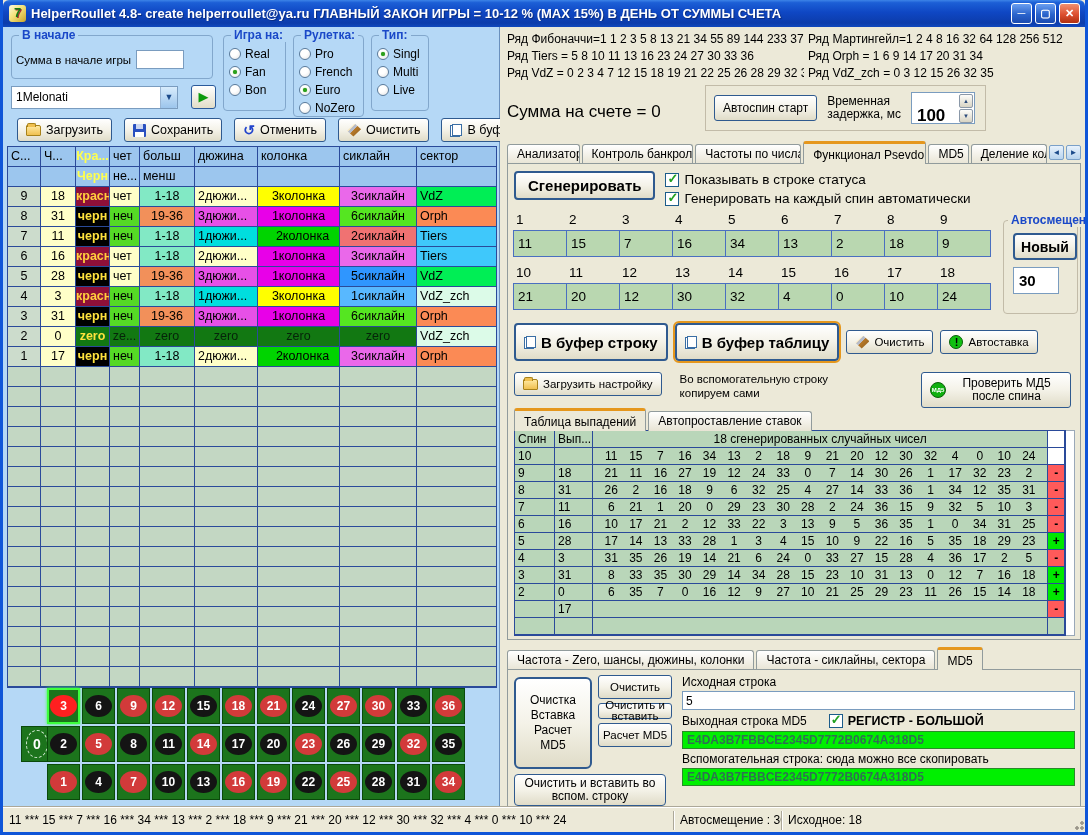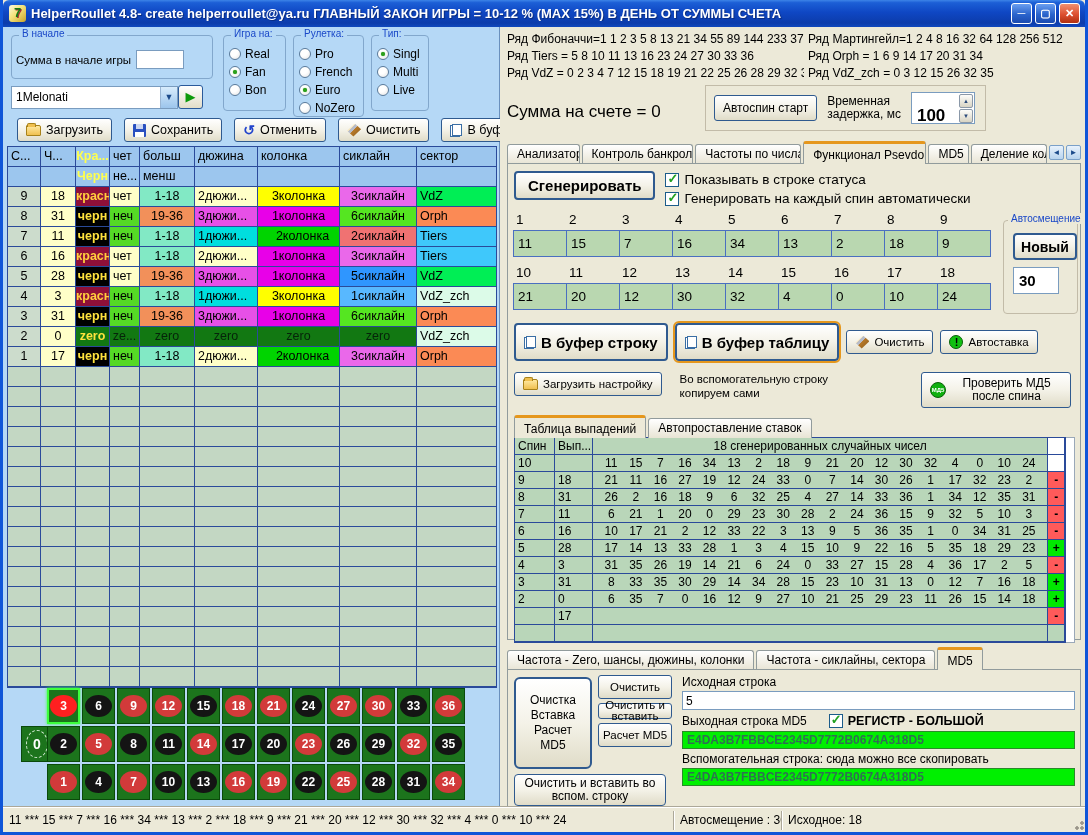--- a/index.html
+++ b/index.html
@@ -26,28 +26,28 @@
 
   
   .main { flex:1; display:flex; overflow:hidden; }
   .left-panel { width:497px; flex:0 0 497px; background:#b5d8f6; position:relative;
     border-right:1px solid #6a90bd; }
   .right-panel { flex:1; background:#ece9d8; padding:3px 4px 0 7px; position:relative; overflow:hidden; }
 
   
   .gb { position:absolute; border:1px solid #82a7cc; border-radius:4px; }
   .gb-title { position:absolute; top:-8px; left:7px; background:#b5d8f6; padding:0 3px;
-    color:#1a48c8; font-size:10px; white-space:nowrap; }
+    color:#1a48c8; font-size:12px; white-space:nowrap;font-weight:bold; }
   .gb-start { left:8px; top:8px; width:202px; height:44px; }
   .start-inner { display:flex; align-items:center; gap:5px; padding:14px 4px 0 4px; font-size:11.5px;}
   .tb-input { background:#fff; border:1px solid #7a9cbf; height:19px; font-size:12px;
     font-family:"Liberation Sans",sans-serif; padding:1px 3px; }
   .start-inner .tb-input { width:48px; }
 
-  .combo-row { position:absolute; left:8px; top:58px; display:flex; gap:0; align-items:center; }
+  .combo-row { position:absolute; left:8px; top:58px; display:flex; gap:13px; align-items:center; }
   .combo { width:167px; height:23px; background:#fff; border:1px solid #7a9cbf; display:flex; align-items:center; }
   .combo-text { flex:1; padding-left:4px; font-size:12px; }
   .combo-arrow { width:17px; height:21px; margin:0; border-left:1px solid #9ab6d4;
     background:linear-gradient(180deg,#d8ecfc,#9cc5ec); color:#1a4a8a; font-size:9px;
     text-align:center; line-height:21px; border-radius:0 1px 1px 0;}
   .play-btn { width:25px; height:24px; border:1px solid #2a5a9a; border-radius:3px;
     background:linear-gradient(180deg,#ffffff,#e2ddc8); color:#0c9a0c; font-size:13px;
     text-align:center; line-height:22px; }
 
   .rg { background:transparent; }
@@ -200,21 +200,21 @@
   .buffer-row { display:flex; gap:7px; margin-top:9px; align-items:center; }
   .buf-btn { height:38px; font-size:15px; font-weight:bold; border-width:2px; border-radius:4px; }
   .buf-btn.focused { outline:2px solid #e5971d; outline-offset:0; }
   .small-btn { height:24px; font-size:11.5px; }
 
   .settings-row { display:flex; margin-top:11px; align-items:flex-start; }
   .hint-text { font-size:11.5px; width:180px; margin-left:18px; line-height:14px; }
   .md5check-btn { margin-left:auto; margin-right:4px; height:36px; font-size:12px; line-height:13px;
     width:150px; white-space:normal; }
 
-  .subtabs { margin-top:7px; }
+  .subtabs { margin-top:0; }
   .spin-wrap { display:flex; margin-top:-1px; }
   .spintable { width:566px; border:1px solid #2a4a9a; background:#b9d6b9; }
   .strow { display:grid; grid-template-columns:40px 38px 1fr 17px; height:17px; }
   .stcell { border-right:1px solid #2a4a9a; border-bottom:1px solid #2a4a9a; font-size:12px;
     line-height:16px; padding-left:3px; overflow:hidden; white-space:nowrap; }
   .stcell.ctr { text-align:center; padding:0 2px; }
   .stcell.nums { display:flex; padding:0 6px; }
   .stcell.nums span { flex:1; text-align:center; }
   .stcell.mark { padding:0; text-align:center; font-weight:bold; }
   .mark-minus { background:#ff5a5a; }

